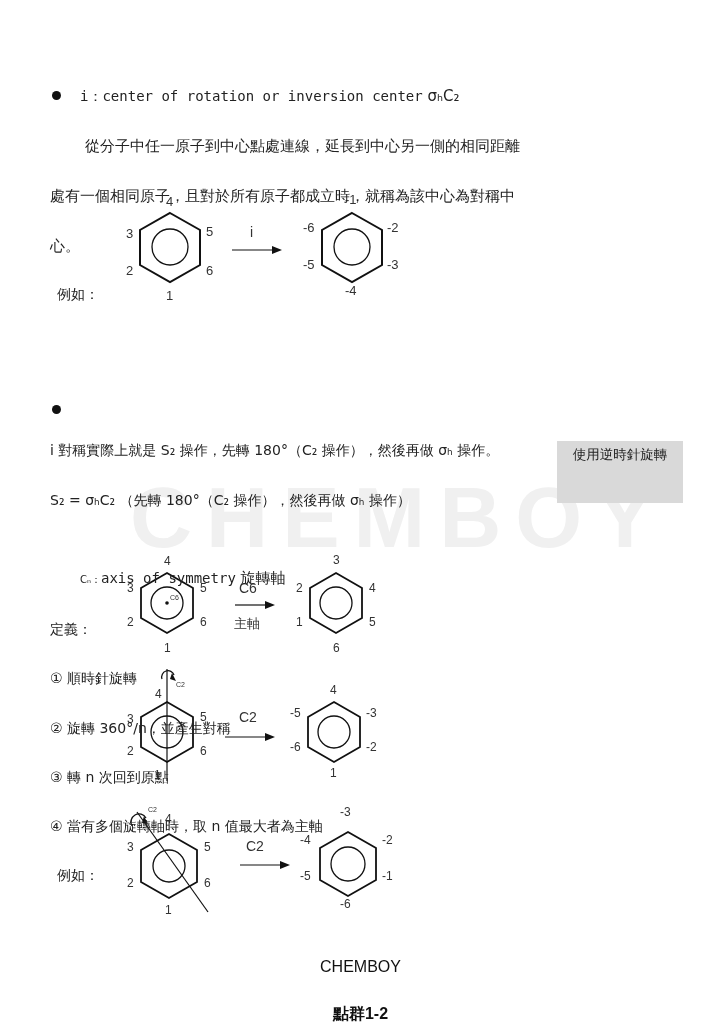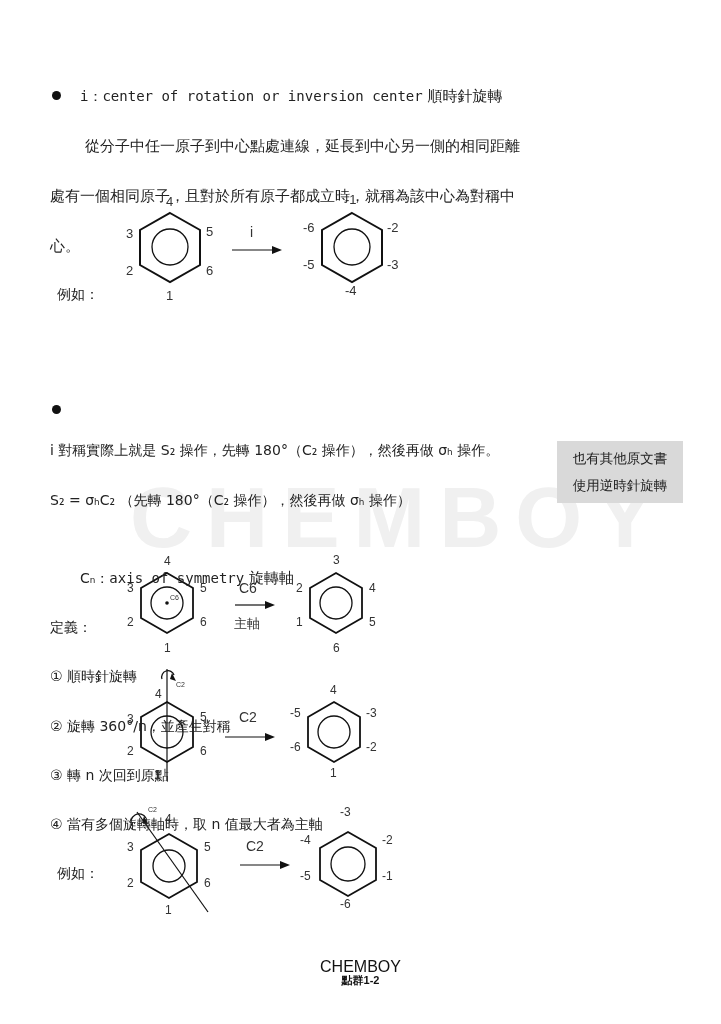--- a/index.html
+++ b/index.html
@@ -14,21 +14,21 @@
   svg text{font-family:"Liberation Sans",sans-serif;fill:#333;}
   .z{position:relative;z-index:1;}
 </style>
 </head>
 <body>
 
 <div class="watermark">CHEMBOY</div>
 
 <div class="bullet" style="left:52px;top:91px;"></div>
 <div class="line z" style="left:80px;top:84px;">
-  <span class="mono">i：</span><span class="mono">center of rotation or inversion center</span> <span>順時針旋轉</span>
+  <span class="mono">i：</span><span class="mono">center of rotation or inversion center</span> <span>σₕC₂</span>
 </div>
 <div class="line z" style="left:85px;top:110px;">從分子中任一原子到中心點處連線，延長到中心另一側的相同距離</div>
 <div class="line z" style="left:50px;top:136px;">處有一個相同原子，且對於所有原子都成立時，就稱為該中心為對稱中</div>
 <div class="line z" style="left:50px;top:162px;">心。</div>
 <div class="line z" style="left:57px;top:186px;font-size:14px;">例如：</div>
 
 <svg class="abs" style="left:100px;top:190px;" width="360" height="115">
   <g stroke="#111" stroke-width="2" fill="none">
     <polygon points="70,23 100,40 100,75 70,92 40,75 40,40"></polygon>
     <circle cx="70" cy="57" r="18" stroke-width="1.3"></circle>
@@ -50,30 +50,29 @@
   <text x="245" y="105" font-size="13">-4</text>
   <text x="203" y="79" font-size="13">-5</text>
   <text x="203" y="42" font-size="13">-6</text>
 </svg>
 
 <div class="line z" style="left:50px;top:318px;font-size:14px;">i 對稱實際上就是 S₂ 操作，先轉 180°（C₂ 操作），然後再做 σₕ 操作。</div>
 <div class="line z" style="left:50px;top:344px;font-size:14px;">S₂ =  σₕC₂  （先轉 180°（C₂ 操作），然後再做 σₕ 操作）</div>
 
 <div class="bullet" style="left:52px;top:405px;"></div>
 <div class="line z" style="left:80px;top:398px;">
-  <span style="font-size:14px;">Cₙ：</span><span class="mono">axis of symmetry</span> <span>旋轉軸</span>
+  <span style="font-size:10px;">Cₙ：</span><span class="mono">axis of symmetry</span> <span>旋轉軸</span>
 </div>
 <div class="line z" style="left:50px;top:423px;font-size:14px;">定義：</div>
 <div class="line z" style="left:50px;top:448px;font-size:14px;">① 順時針旋轉</div>
 <div class="line z" style="left:50px;top:474px;font-size:14px;">② 旋轉 360°/n，並產生對稱</div>
 <div class="line z" style="left:50px;top:499px;font-size:14px;">③ 轉 n 次回到原點</div>
 <div class="line z" style="left:50px;top:524px;font-size:14px;">④ 當有多個旋轉軸時，取 n 值最大者為主軸</div>
 
 <div class="note">
-  <div style="margin-top:4px;">也有其他原文書</div>
   <div>使用逆時針旋轉</div>
 </div>
 
 <div class="line z" style="left:57px;top:549px;font-size:14px;">例如：</div>
 
 <svg class="abs" style="left:110px;top:550px;" width="300" height="110">
   <g stroke="#111" stroke-width="1.8" fill="none">
     <polygon points="57,23 83,38 83,68 57,83 31,68 31,38"></polygon>
     <circle cx="57" cy="53" r="16" stroke-width="1.3"></circle>
     <polygon points="226,23 252,38 252,68 226,83 200,68 200,38"></polygon>
@@ -149,13 +148,13 @@
   <text x="136" y="53" font-size="14">C2</text>
   <text x="230" y="18" font-size="12">-3</text>
   <text x="272" y="46" font-size="12">-2</text>
   <text x="272" y="82" font-size="12">-1</text>
   <text x="230" y="110" font-size="12">-6</text>
   <text x="190" y="82" font-size="12">-5</text>
   <text x="190" y="46" font-size="12">-4</text>
 </svg>
 
 <div class="footer" style="top:958px;font-size:16px;">CHEMBOY</div>
-<div class="footer" style="top:973px;font-size:11px;font-weight:bold;">點群1-2</div>
+<div class="footer" style="top:1004px;font-size:16px;font-weight:bold;">點群1-2</div>
 
 </body></html>

